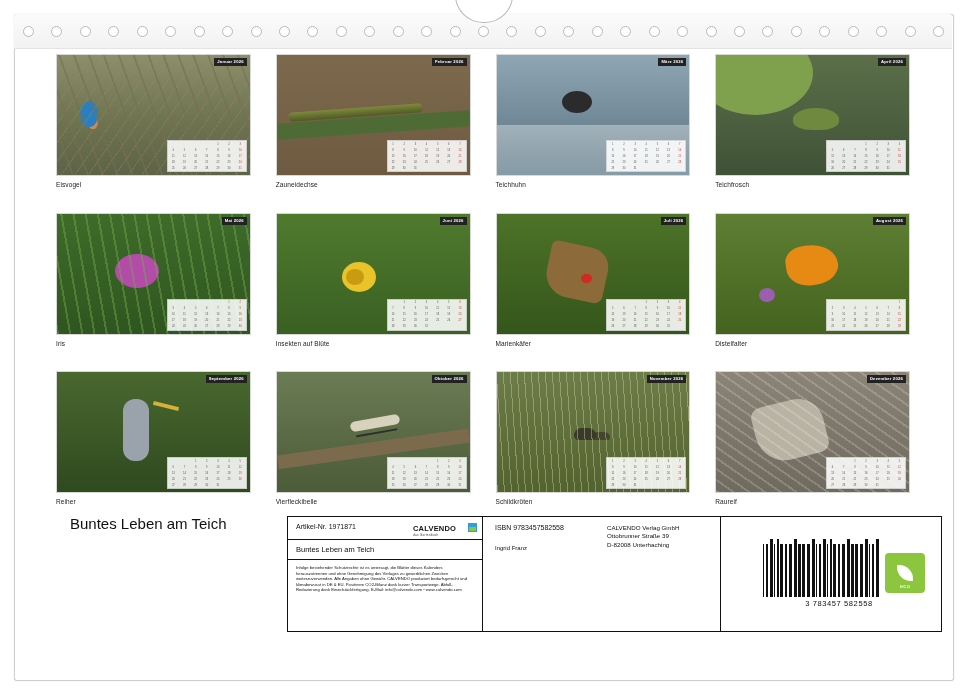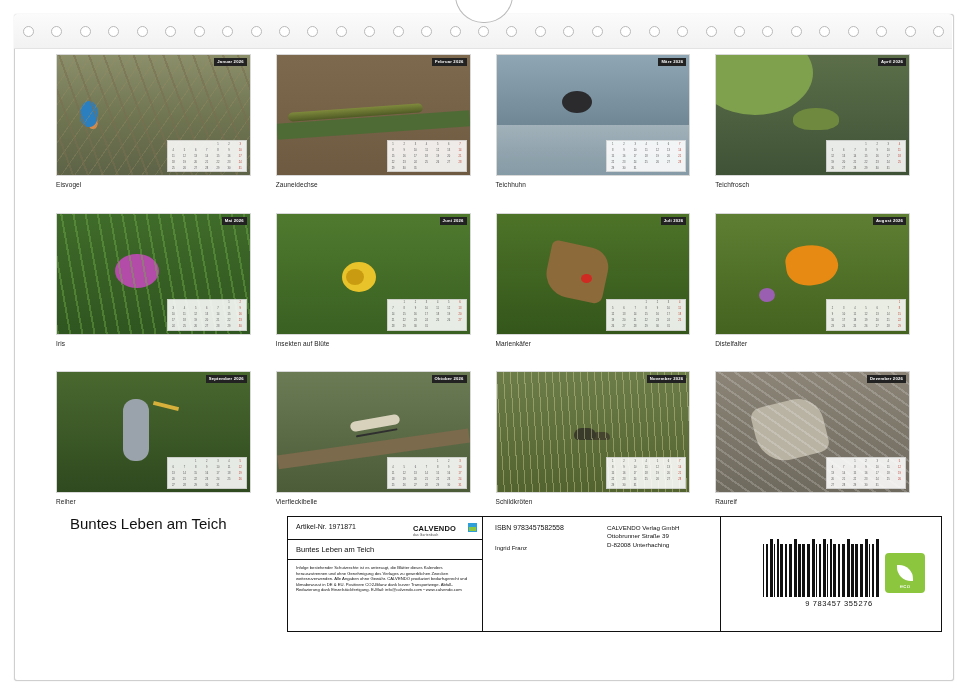--- a/index.html
+++ b/index.html
@@ -816,21 +816,21 @@
           <span style="width: 2px; background: transparent;"></span>
           <span style="width: 3px; height: 100%;"></span>
           <span style="width: 1px; background: transparent;"></span>
           <span style="width: 1px; height: 92%;"></span>
           <span style="width: 2px; background: transparent;"></span>
           <span style="width: 2px; height: 92%;"></span>
           <span style="width: 2px; background: transparent;"></span>
           <span style="width: 3px; height: 100%;"></span>
           <span style="width: 1px; background: transparent;"></span>
         </div>
-      <div class="bcnum">9 783457 355276</div>
+      <div class="bcnum">3 783457 582558</div>
       <div class="eco">
         <div class="leaf"></div>
         <div class="et">eco</div>
       </div>
     </div>
 
   </div>
 </div>
 
 </body></html>

